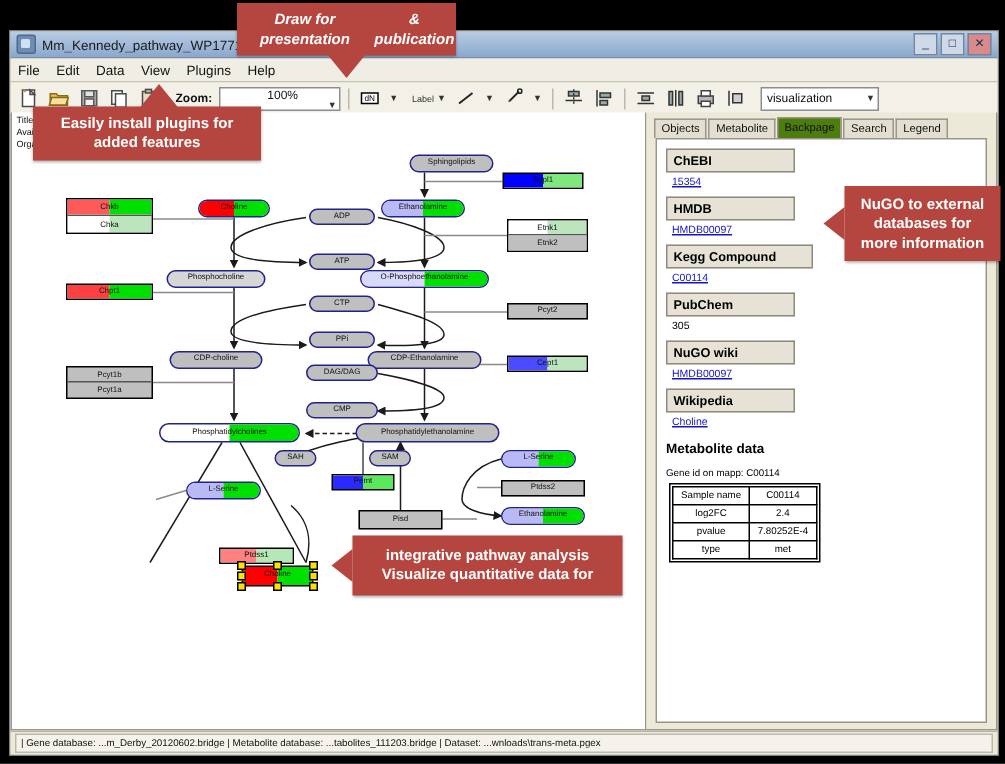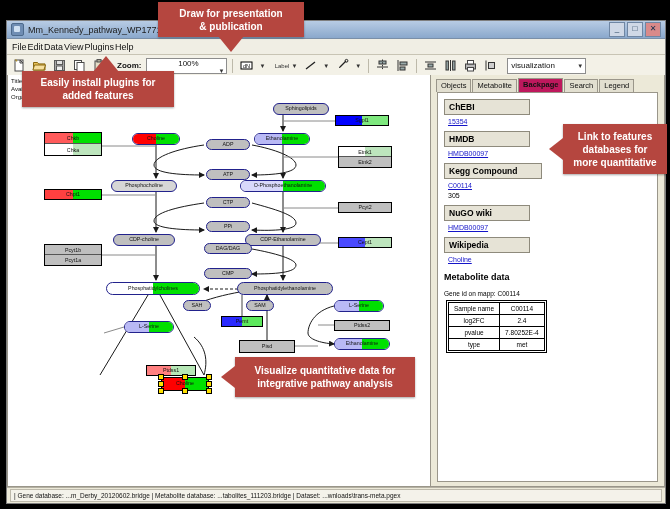--- a/index.html
+++ b/index.html
@@ -11,21 +11,21 @@
   .titlebar{height:17px;background:linear-gradient(#b8cce4,#8aa8cc);border-bottom:1px solid #7a8fa8;
             display:flex;align-items:center;padding:0 4px;}
   .titlebar .tb-ico{width:11px;height:11px;background:#6f8db3;border:1px solid #4d6a8c;border-radius:2px;margin-right:4px;position:relative;}
   .titlebar .tb-ico:after{content:"";position:absolute;left:2px;top:2px;width:6px;height:6px;background:#cfe0f2;border-radius:1px;}
   .title-text{font-size:9px;color:#1b1b1b;white-space:nowrap;overflow:hidden;}
   .win-btns{margin-left:auto;display:flex;gap:2px;}
   .win-btn{width:14px;height:13px;background:#cfd8e6;border:1px solid #6f86a3;font-size:8px;line-height:11px;text-align:center;color:#12314f;}
   .win-btn.close{background:#d98a8a;}
 
   
-  .menubar{height:15px;background:#f0eeE4;border-bottom:1px solid #c8c4b4;display:flex;align-items:center;padding-left:5px;gap:1px;}
+  .menubar{height:15px;background:#f0eeE4;border-bottom:1px solid #c8c4b4;display:flex;align-items:center;padding-left:5px;gap:11px;}
   .menubar span{font-size:9px;color:#111;}
 
   
   .toolbar{height:21px;background:#f3f1e7;border-bottom:1px solid #c8c4b4;display:flex;align-items:center;padding-left:4px;gap:3px;}
   .tb-icon{width:15px;height:15px;border:1px solid transparent;position:relative;display:inline-block;}
   .tb-sep{width:1px;height:14px;background:#bdb9aa;margin:0 2px;}
   .zoom-label{font-size:8px;color:#111;margin-left:6px;margin-right:2px;font-weight:bold;}
   .zoom-combo{width:76px;height:14px;background:#fff;border:1px solid #8d8d8d;font-size:8px;display:flex;align-items:center;padding-left:3px;color:#111;flex-direction:column;}
   .zoom-combo .arw{margin-left:auto;margin-right:2px;font-size:6px;color:#333;}
   .vis-combo{width:74px;height:14px;background:#fff;border:1px solid #8d8d8d;font-size:8px;display:flex;align-items:center;padding-left:3px;color:#111;margin-left:5px;}
@@ -55,21 +55,21 @@
 
   svg.wires{position:absolute;left:0;top:0;width:422px;height:440px;}
 
   
   .handle{position:absolute;width:4px;height:4px;background:#ffe100;border:1px solid #000;z-index:9;}
 
   
   .tabs{position:absolute;left:5px;top:3px;display:flex;align-items:flex-end;}
   .tab{font-size:7.5px;color:#111;background:#e2dfd0;border:1px solid #9a968a;border-bottom:none;
        padding:1px 4px 2px 4px;margin-right:1px;}
-  .tab.active{background:#be185d;padding-bottom:3px;font-weight:bold;}
+  .tab.active{background:#4d7c0f;padding-bottom:3px;font-weight:normal;}
   .sidebody{position:absolute;left:6px;top:17px;right:6px;bottom:4px;background:#fff;border:1px solid #9a968a;overflow:hidden;}
   .db-head{margin:6px 0 0 6px;width:86px;background:#e6e3d6;border:1px solid #8e8a7c;
            font-size:8.5px;font-weight:bold;color:#000;padding:2px 4px;box-sizing:border-box;}
   .db-link{margin:3px 0 0 10px;font-size:7px;color:#1414c8;text-decoration:underline;}
   .db-plain{margin:3px 0 0 10px;font-size:7px;color:#000;}
   .exp-title{margin:9px 0 0 6px;font-size:9px;font-weight:bold;color:#000;}
   .gene-id{margin:8px 0 0 6px;font-size:6.5px;color:#000;}
   table.expr{margin:3px 0 0 9px;border-collapse:collapse;}
   table.expr td{border:1px solid #000;font-size:6.5px;text-align:center;padding:2px 5px;color:#000;background:#fff;}
   .expr-wrap{margin:3px 0 0 8px;border:1px solid #000;display:inline-block;padding:1px;}
@@ -486,20 +486,21 @@
       <div class="sidebody">
         <div class="db-head">ChEBI</div>
         <div class="db-link">15354</div>
 
         <div class="db-head">HMDB</div>
         <div class="db-link">HMDB00097</div>
 
         <div class="db-head" style="width:98px;">Kegg Compound</div>
         <div class="db-link">C00114</div>
 
+        <div class="db-head">PubChem</div>
         <div class="db-plain">305</div>
 
         <div class="db-head">NuGO wiki</div>
         <div class="db-link">HMDB00097</div>
 
         <div class="db-head">Wikipedia</div>
         <div class="db-link">Choline</div>
 
         <div class="exp-title">Metabolite data</div>
         <div class="gene-id">Gene id on mapp: C00114</div>
@@ -528,38 +529,38 @@
         </div>
       </div>
     </div>
   </div>
 
   <div class="statusbar">
     <div class="status-inner">| Gene database: ...m_Derby_20120602.bridge | Metabolite database: ...tabolites_111203.bridge | Dataset: ...wnloads\trans-meta.pgex</div>
   </div>
  </div>
 
- <div class="callout" style="left:158px;top:2px;width:146px;height:35px;flex-direction:column;">
+ <div class="callout" style="left:158px;top:2px;width:146px;height:35px;flex-direction:row;font-style:italic;">
    <div>Draw for presentation</div>
    <div>&amp; publication</div>
  </div>
  <div class="arrow-d" style="left:218px;top:36px;"></div>
 
  <div class="callout" style="left:22px;top:71px;width:152px;height:36px;flex-direction:column;">
    <div>Easily install plugins for</div>
    <div>added features</div>
  </div>
  <div class="arrow-u" style="left:93px;top:56px;"></div>
 
  <div class="callout" style="left:563px;top:124px;width:104px;height:50px;flex-direction:column;">
-   <div>Link  to features</div>
+   <div>NuGO  to external</div>
    <div>databases  for</div>
-   <div>more quantitative</div>
+   <div>more information</div>
  </div>
  <div class="arrow-l" style="left:549px;top:138px;"></div>
 
  <div class="callout" style="left:235px;top:357px;width:180px;height:40px;flex-direction:column;">
+   <div>integrative pathway analysis</div>
    <div>Visualize quantitative data  for</div>
-   <div>integrative pathway analysis</div>
  </div>
  <div class="arrow-l" style="left:221px;top:366px;"></div>
 
 </div>
 
 </body></html>

